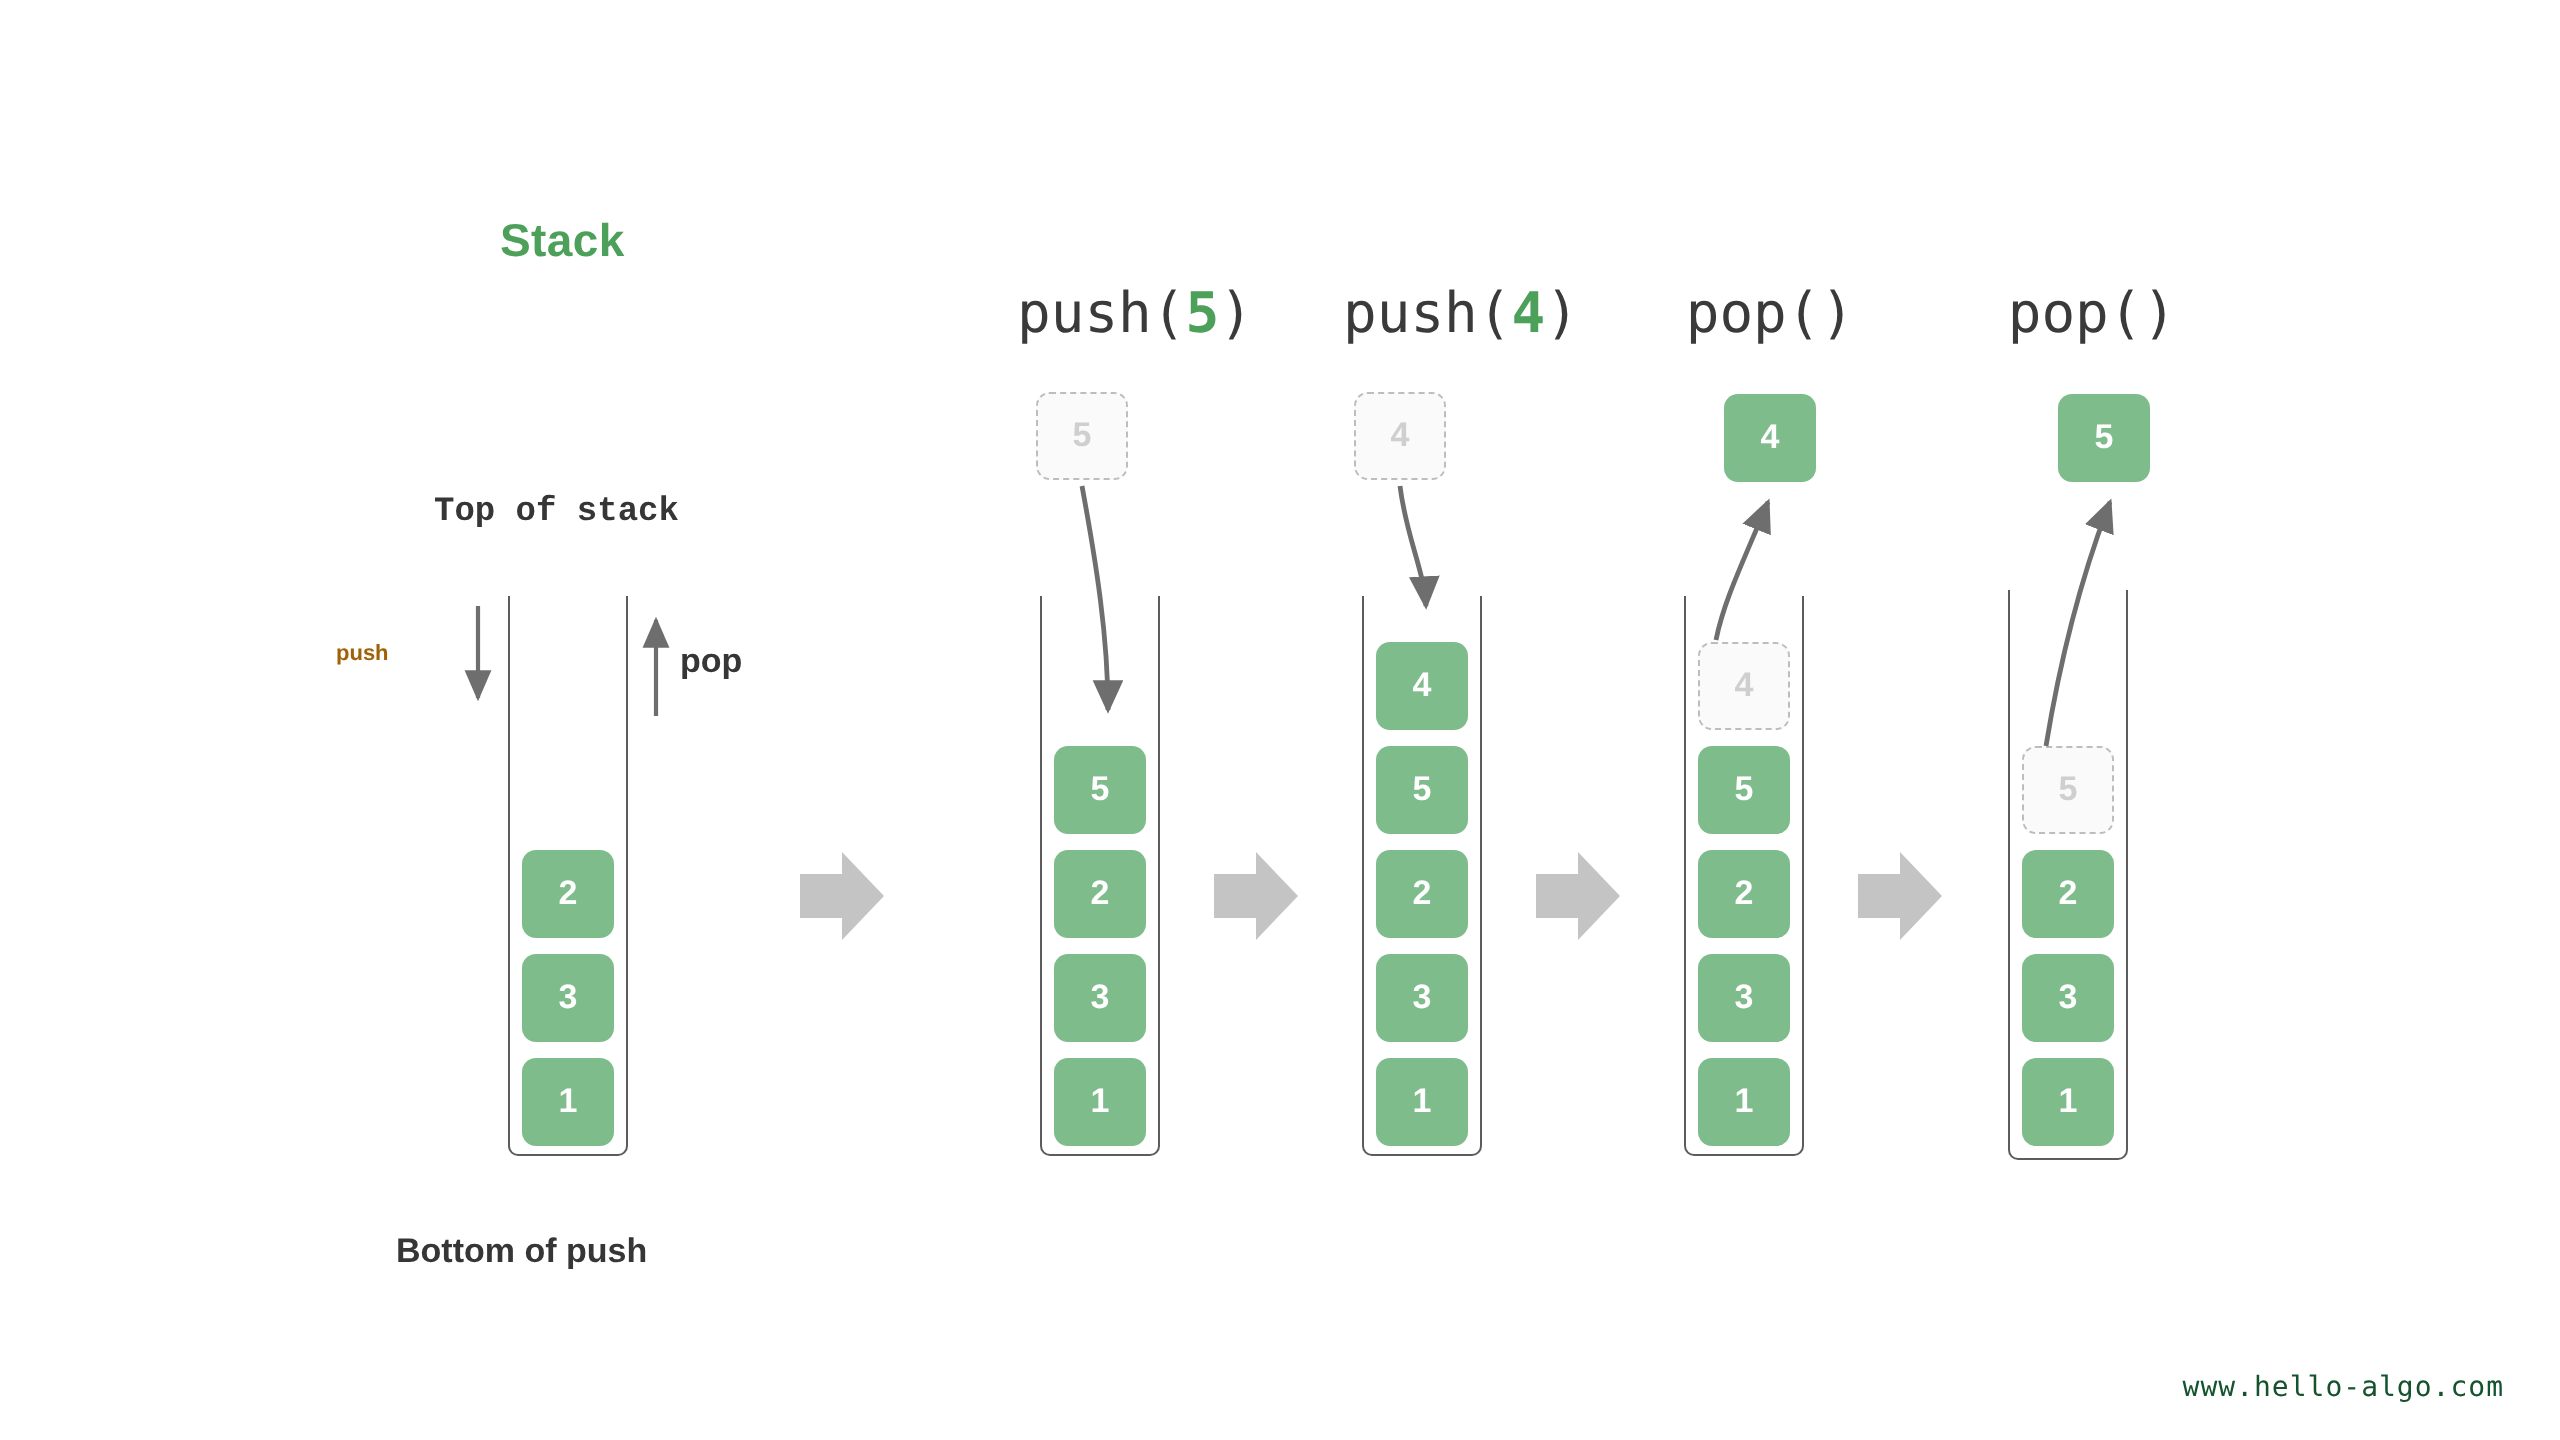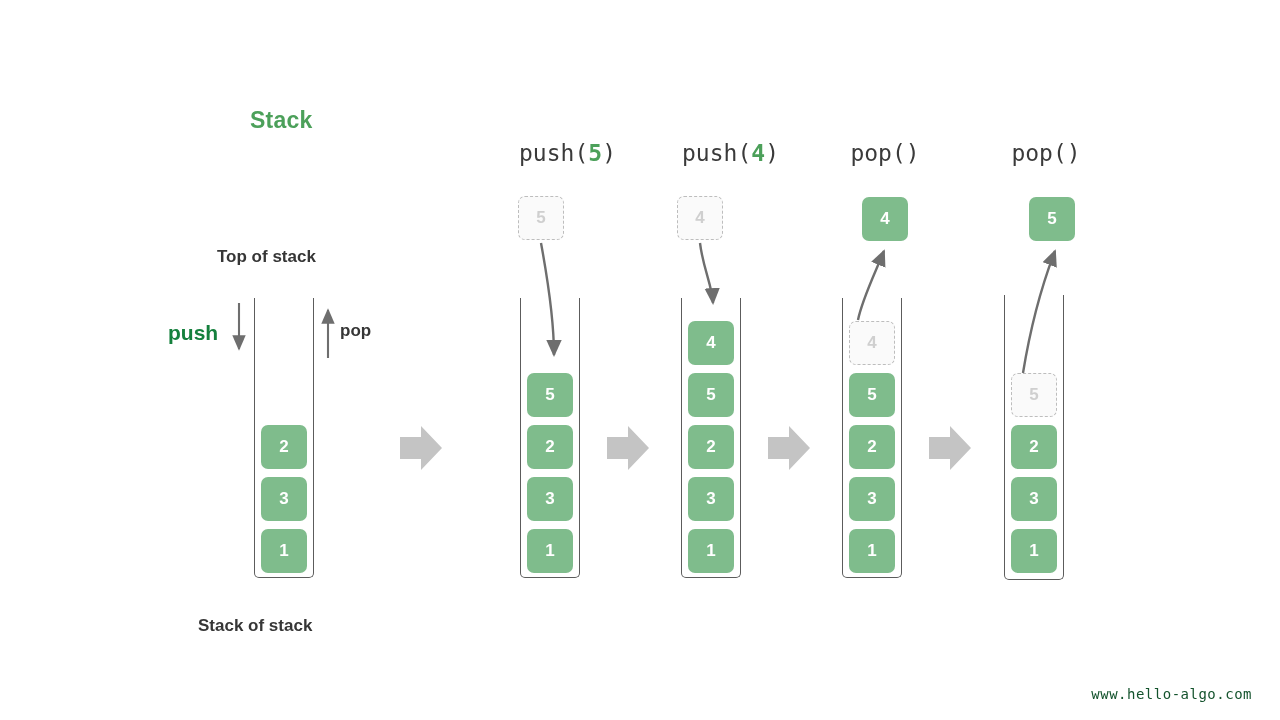--- a/index.html
+++ b/index.html
@@ -28,49 +28,50 @@
     color: #4ca05a;
     letter-spacing: .2px;
   }
   #top-of-stack-label {
     left: 217px;
     top: 247px;
     font-size: 17px;
     font-weight: bold;
     color: #363636;
     white-space: nowrap;
+    font-family: Liberation Mono, monospace;
   }
   #bottom-of-stack-label {
     left: 198px;
     top: 616px;
     font-size: 17px;
     font-weight: bold;
     color: #363636;
     white-space: nowrap;
   }
   #push-label {
     left: 168px;
     top: 321px;
-    font-size: 21px;
-    font-weight: bold;
-    color: #15803d;
+    font-size: 11px;
+    font-weight: bold;
+    color: #a16207;
   }
   #pop-label {
     left: 340px;
     top: 321px;
     font-size: 17px;
     font-weight: bold;
     color: #363636;
   }
 
   
   .op-header {
     top: 140px;
     font-family: "DejaVu Sans Mono", "Liberation Mono", monospace;
-    font-size: 23px;
+    font-size: 28px;
     color: #3a3a3a;
     white-space: nowrap;
     text-align: center;
   }
   .op-header .arg { color: #4ca05a; font-weight: bold; }
 
   
   .stack-frame {
     width: 60px;
     height: 280px;
@@ -124,21 +125,21 @@
     font-size: 14px;
     color: #14532d;
     letter-spacing: .5px;
   }
 </style>
 </head>
 <body>
 
 <div class="abs" id="stack-title">Stack</div>
 <div class="abs" id="top-of-stack-label">Top of stack</div>
-<div class="abs" id="bottom-of-stack-label">Stack of stack</div>
+<div class="abs" id="bottom-of-stack-label">Bottom of push</div>
 <div class="abs" id="push-label">push</div>
 <div class="abs" id="pop-label">pop</div>
 
 <div class="abs op-header" style="left:490px;width:155px;">
   <span>push(</span><span class="arg">5</span><span>)</span>
 </div>
 <div class="abs op-header" style="left:653px;width:155px;text-align:center;">
   <span>push(</span><span class="arg">4</span><span>)</span>
 </div>
 <div class="abs op-header" style="left:814px;width:142px;">

